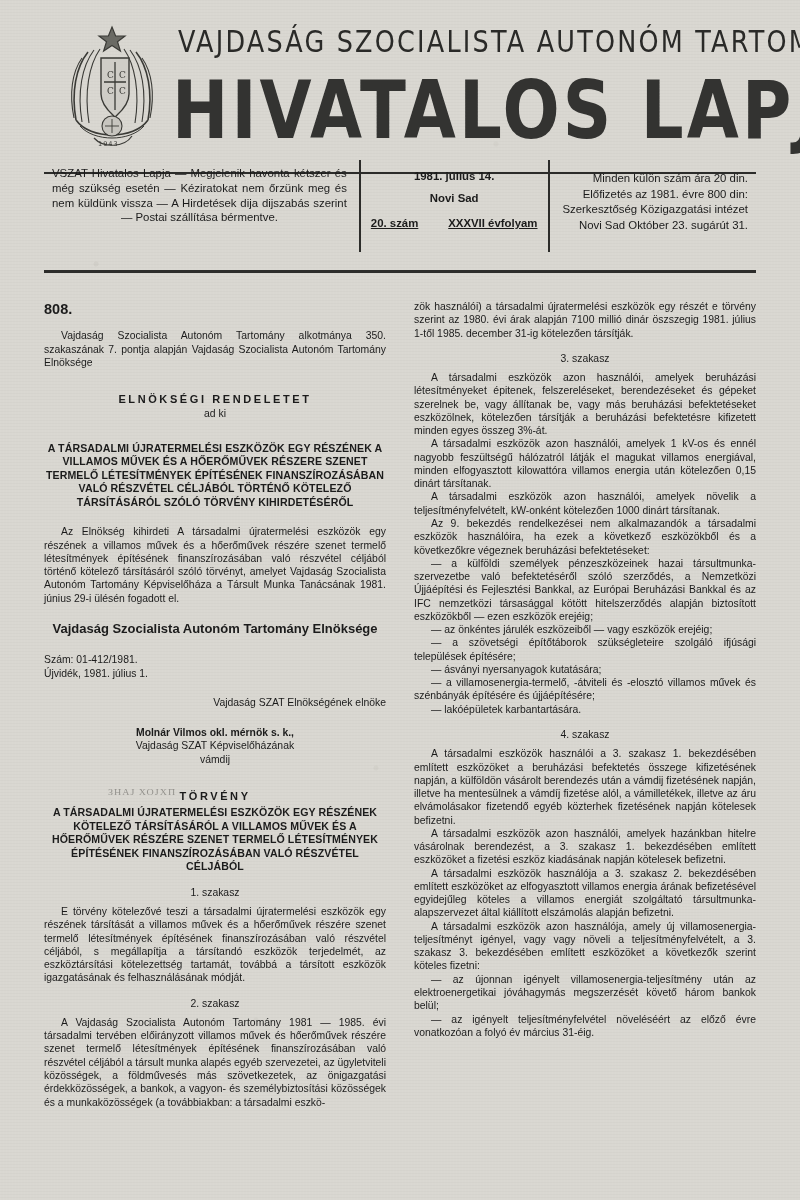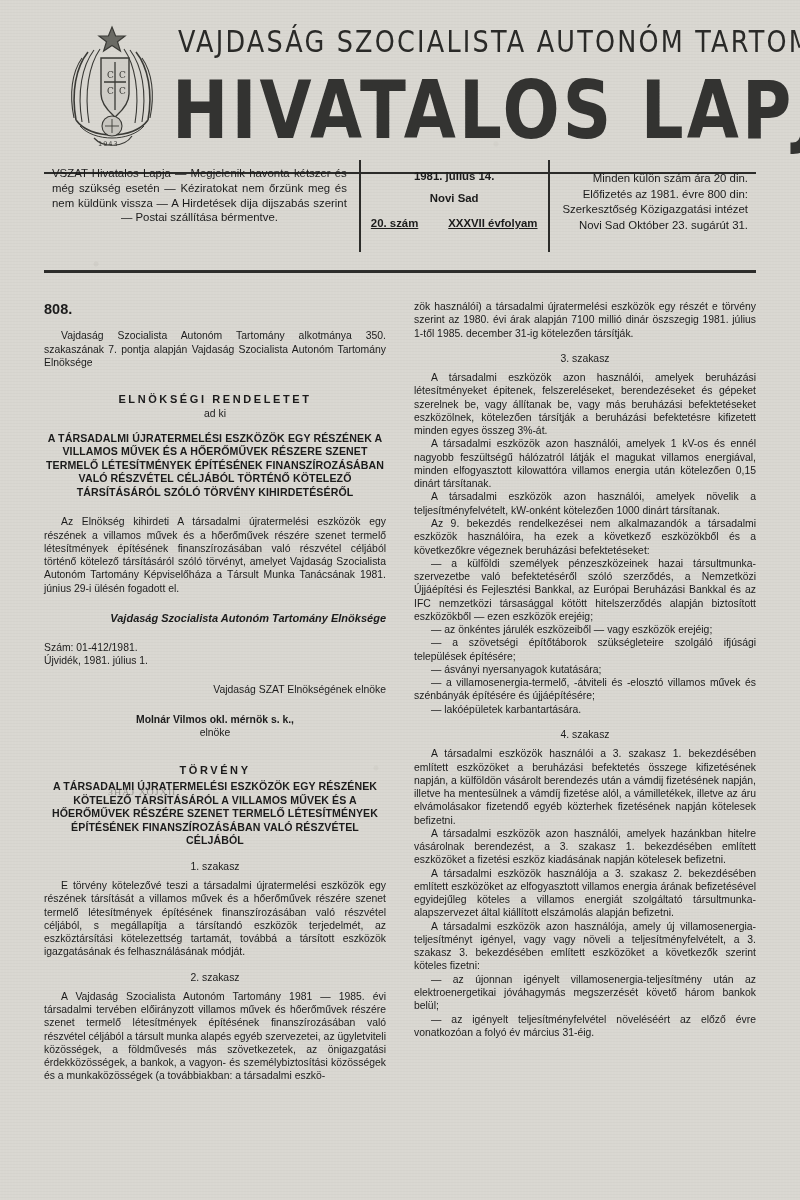--- a/index.html
+++ b/index.html
@@ -175,39 +175,38 @@
   .heading-spaced {
     text-align: center;
     font-weight: 700;
     font-size: 11px;
     letter-spacing: 2.6px;
   }
   .heading-sub {
     text-align: center;
     font-size: 10.4px;
     margin-top: 1px;
-    margin-bottom: 11px;
+    margin-bottom: 21px;
   }
   .heading-caps {
     text-align: center;
     font-weight: 700;
     font-size: 10.6px;
     line-height: 1.28;
     letter-spacing: 0.1px;
   }
   .section-title {
     text-align: center;
     font-size: 10.4px;
     margin: 12px 0 6px 0;
   }
   .center-bold {
-    text-align: right;
-    font-weight: 700;
-    font-size: 11px;
-    font-style: italic;
+    text-align: center;
+    font-weight: 700;
+    font-size: 13px;
   }
   .sign-block {
     text-align: right;
     font-size: 10.4px;
     line-height: 1.3;
   }
   .sign-block .nm { font-weight: 700; }
   .sign-left {
     text-align: center;
     font-size: 10.4px;
@@ -329,21 +328,22 @@
       <div class="spacer-md"></div>
 
       <div class="sign-block">
         <div>Vajdaság SZAT Elnökségének elnöke</div>
       </div>
 
       <div class="spacer-md"></div>
 
       <div class="sign-left">
         <div class="nm">Molnár Vilmos okl. mérnök s. k.,</div>
-        <div>elnöke</div>
+        <div>Vajdaság SZAT Képviselőházának</div>
+        <div>vámdij</div>
       </div>
 
       <div class="spacer-lg"></div>
 
       <div class="heading-spaced">TÖRVÉNY</div>
       <div style="height:3px"></div>
       <div class="heading-caps">A TÁRSADALMI ÚJRATERMELÉSI ESZKÖZÖK EGY RÉSZÉNEK KÖTELEZŐ TÁRSÍTÁSÁRÓL A VILLAMOS MŰVEK ÉS A HŐERŐMŰVEK RÉSZÉRE SZENET TERMELŐ LÉTESÍTMÉNYEK ÉPÍTÉSÉNEK FINANSZÍROZÁSÁBAN VALÓ RÉSZVÉTEL CÉLJÁBÓL</div>
 
       <div class="section-title">1. szakasz</div>
       <p class="indent">E törvény kötelezővé teszi a társadalmi újratermelési eszközök egy részének társítását a villamos művek és a hőerőművek részére szenet termelő létesítmények építésének finanszírozásában való részvétel céljából, s megállapítja a társítandó eszközök terjedelmét, az eszköztársítási kötelezettség tartamát, továbbá a társított eszközök igazgatásának és felhasználásának módját.</p>

